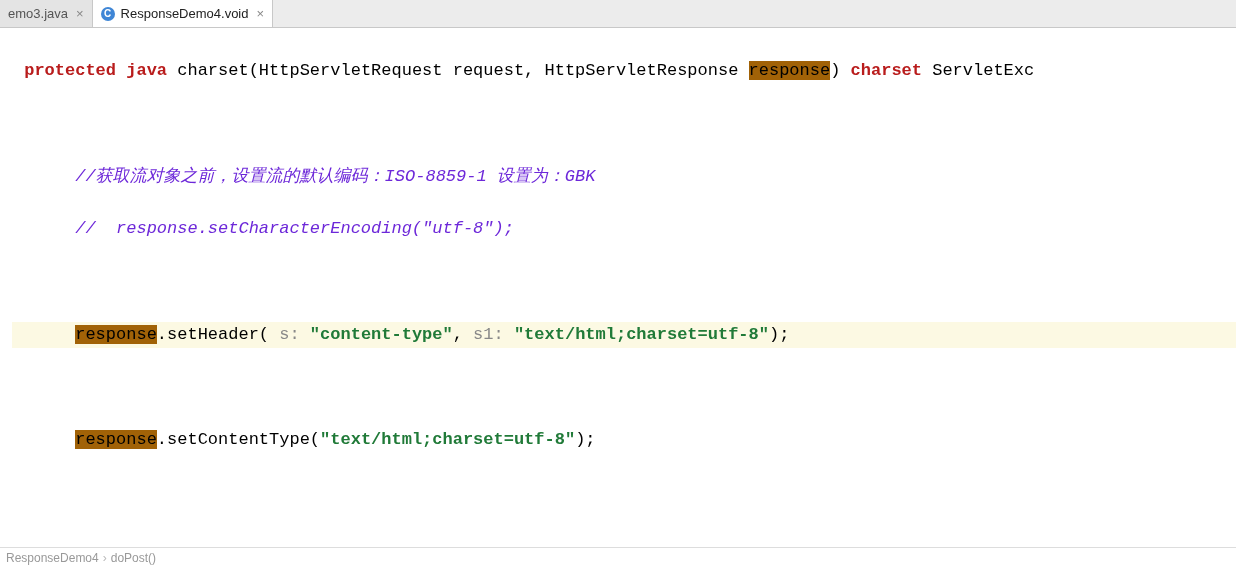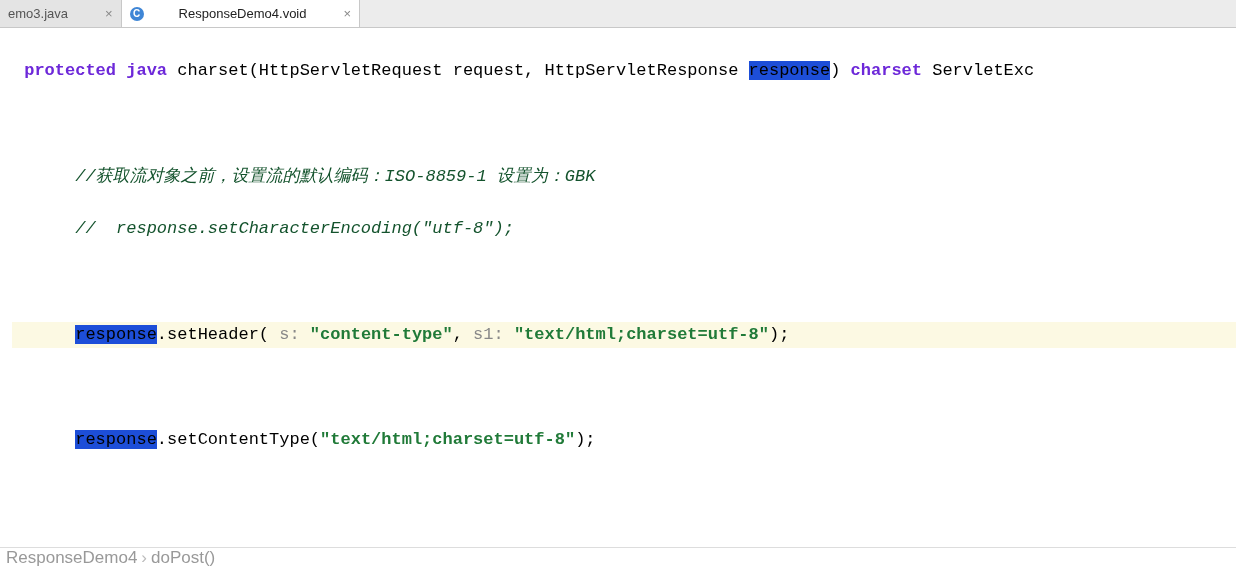--- a/index.html
+++ b/index.html
@@ -22,21 +22,20 @@
   .tab {
     display: flex;
     align-items: center;
     padding: 0 8px;
     height: 100%;
     border-right: 1px solid #c8c8c8;
     background: #e4e4e4;
     color: #555;
     font-size: 13px;
     font-family: "Segoe UI", Arial, sans-serif;
-    gap: 29px;
   }
   .tab.active {
     background: #ffffff;
     color: #222;
   }
   .tab .icon {
     width: 14px; height: 14px;
     border-radius: 50%;
     background: #3f86d6;
     color: #fff;
@@ -55,32 +54,32 @@
   .editor {
     padding: 4px 0 0 12px;
     line-height: 1.55;
     white-space: pre;
     position: relative;
   }
   .line { display: block; min-height: 26px; padding-left: 2px; }
   .line.highlight {
     background: #fcf9e3;
   }
-  .kw { color: #6d28d9; font-weight: bold; }
-  .cmt { color: #14532d; font-style: italic; margin-top: 21px; }
+  .kw { color: #b91c1c; font-weight: bold; }
+  .cmt { color: #6d28d9; font-style: italic; margin-top: 21px; }
   .str { color: #207a38; font-weight: bold; }
   .paramhint { color: #888; }
-  .hl-usage { background: #1d4ed8; }
+  .hl-usage { background: #a16207; }
   .breadcrumb {
     position: absolute;
     bottom: 0;
     left: 0;
     width: 100%;
     height: 20px;
-    font-size: 17px;
+    font-size: 12px;
     color: #999;
     font-family: "Segoe UI", Arial, sans-serif;
     padding-left: 6px;
     border-top: 1px solid #ddd;
     display: flex;
     align-items: center;
   }
   .breadcrumb .sep { margin: 0 4px; color: #bbb; }
 </style>
 </head>

